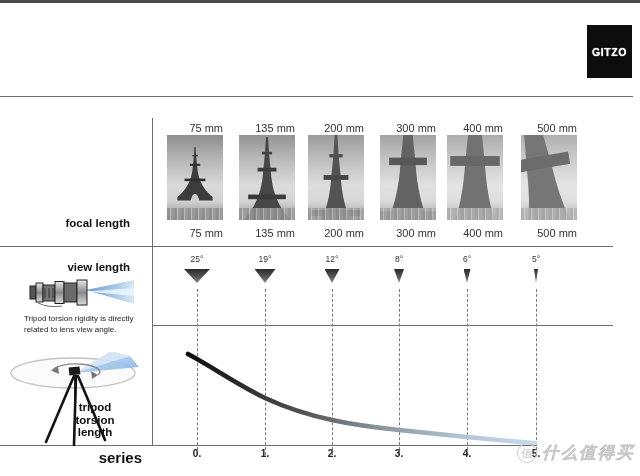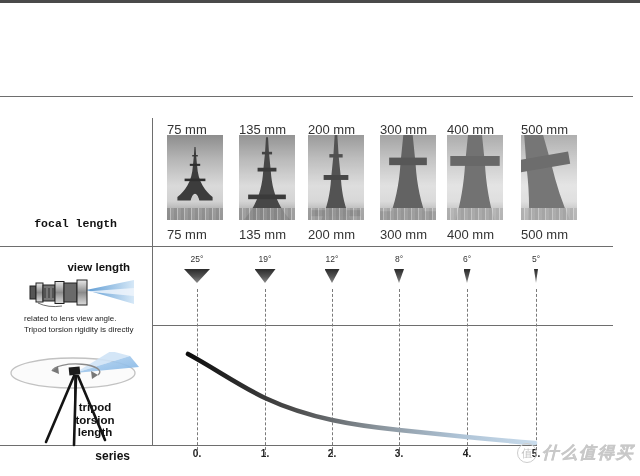--- a/index.html
+++ b/index.html
@@ -11,21 +11,21 @@
   #top-bar{position:absolute;left:0;top:0;width:640px;height:3px;background:#4a4a4a;}
   
   #logo{position:absolute;left:587px;top:25px;width:45px;height:53px;background:#0d0d0d;
         display:flex;align-items:center;justify-content:center;}
   #logo span{color:#fff;font-weight:bold;font-size:10.5px;letter-spacing:.6px;
              text-shadow:0 0 1px #fff;}
   
   .lbl-bold{position:absolute;font-weight:bold;font-size:11.5px;text-align:right;color:#111;}
   .note{position:absolute;left:24px;top:313px;width:130px;font-size:8px;line-height:11px;color:#222;}
   
-  .mm-label{position:absolute;width:56px;text-align:left;font-size:13px;color:#333;}
+  .mm-label{position:absolute;width:56px;text-align:right;font-size:11px;color:#333;}
   .deg-label{position:absolute;width:40px;text-align:center;font-size:8.5px;color:#333;}
   .series-num{position:absolute;width:30px;text-align:center;font-size:10px;font-weight:bold;color:#222;top:448px;}
   .arrow{position:absolute;top:269px;height:14px;clip-path:polygon(0 0,100% 0,50% 100%);
          background:linear-gradient(180deg,#2a2a2a 0%,#555 55%,#8a8a8a 100%);}
   .dash{position:absolute;top:289px;height:166px;width:0;border-left:1.2px dashed #7a7a7a;}
   
   .cell{position:absolute;top:135px;width:56px;height:85px;overflow:hidden;background:#cfcfcf;}
   .sky{position:absolute;inset:0;background:linear-gradient(180deg,#8d8d8d 0%,#b5b5b5 28%,#dadada 60%,#d2d2d2 78%,#b9b9b9 86%,#9a9a9a 100%);}
   .ground{position:absolute;left:0;right:0;bottom:0;height:12px;opacity:.85;
           background:repeating-linear-gradient(90deg,#8a8a8a 0 3px,#c0c0c0 3px 4px,#979797 4px 7px);}
@@ -49,39 +49,42 @@
   #wm-text{font-size:16.5px;letter-spacing:2px;color:#d2d2d2;font-weight:bold;font-style:italic;
            -webkit-text-stroke:.4px #c8c8c8;}
 </style>
 </head>
 <body>
 
 <div id="canvas">
 
   <div id="top-bar"></div>
 
+  <div id="logo">
+    <span>GITZO</span>
+  </div>
 
   <div class="hline" style="left:0;top:96px;width:633px;"></div>
   <div class="hline" style="left:0;top:246px;width:613px;"></div>
   <div class="hline" style="left:152px;top:325px;width:461px;"></div>
   <div class="hline" style="left:0;top:445px;width:537px;"></div>
   <div class="vline" style="left:151.5px;top:118px;height:327px;"></div>
 
-  <div class="lbl-bold" style="left:17px;top:217px;width:100px;font-family:Liberation Mono, monospace;">focal length</div>
+  <div class="lbl-bold" style="left:30px;top:217px;width:100px;">focal length</div>
   <div class="lbl-bold" style="left:30px;top:261px;width:100px;">view length</div>
   <div class="note">
+    <div>Tripod torsion rigidity is directly</div>
     <div>related to lens view angle.</div>
-    <div>Tripod torsion rigidity is directly</div>
   </div>
   <div class="lbl-bold" style="left:60px;top:401px;width:70px;line-height:12.5px;text-align:center;">
     <div>tripod</div>
     <div>torsion</div>
     <div>length</div>
   </div>
-  <div class="lbl-bold" style="left:30px;top:449px;width:100px;font-size:12px;">series</div>
+  <div class="lbl-bold" style="left:42px;top:449px;width:100px;font-size:15px;">series</div>
 
   <svg width="0" height="0" style="position:absolute" aria-hidden="true">
     <defs>
       <g id="tower-sym">
         <path d="M27.3 5 L28.7 5 L29.4 16 L30.6 28 C31.2 38 33.5 46 37.5 53 C41 59 45.5 64 50 67.5 L50 72 L33.5 72 C32 66.5 30.2 63.5 28 63.5 C25.8 63.5 24 66.5 22.5 72 L6 72 L6 67.5 C10.5 64 15 59 18.5 53 C22.5 46 24.8 38 25.4 28 L26.6 16 Z" fill="#3c3c3c"></path>
         <path d="M28 64.5 C26 64.5 24.4 67 23.2 72 L32.8 72 C31.6 67 30 64.5 28 64.5 Z" fill="#cdcdcd"></path>
         <rect x="21.5" y="26" width="13" height="2.6" fill="#2e2e2e"></rect>
         <rect x="15" y="44.5" width="26" height="3.2" fill="#2e2e2e"></rect>
         <rect x="24.5" y="15" width="7" height="1.8" fill="#383838"></rect>
       </g>

